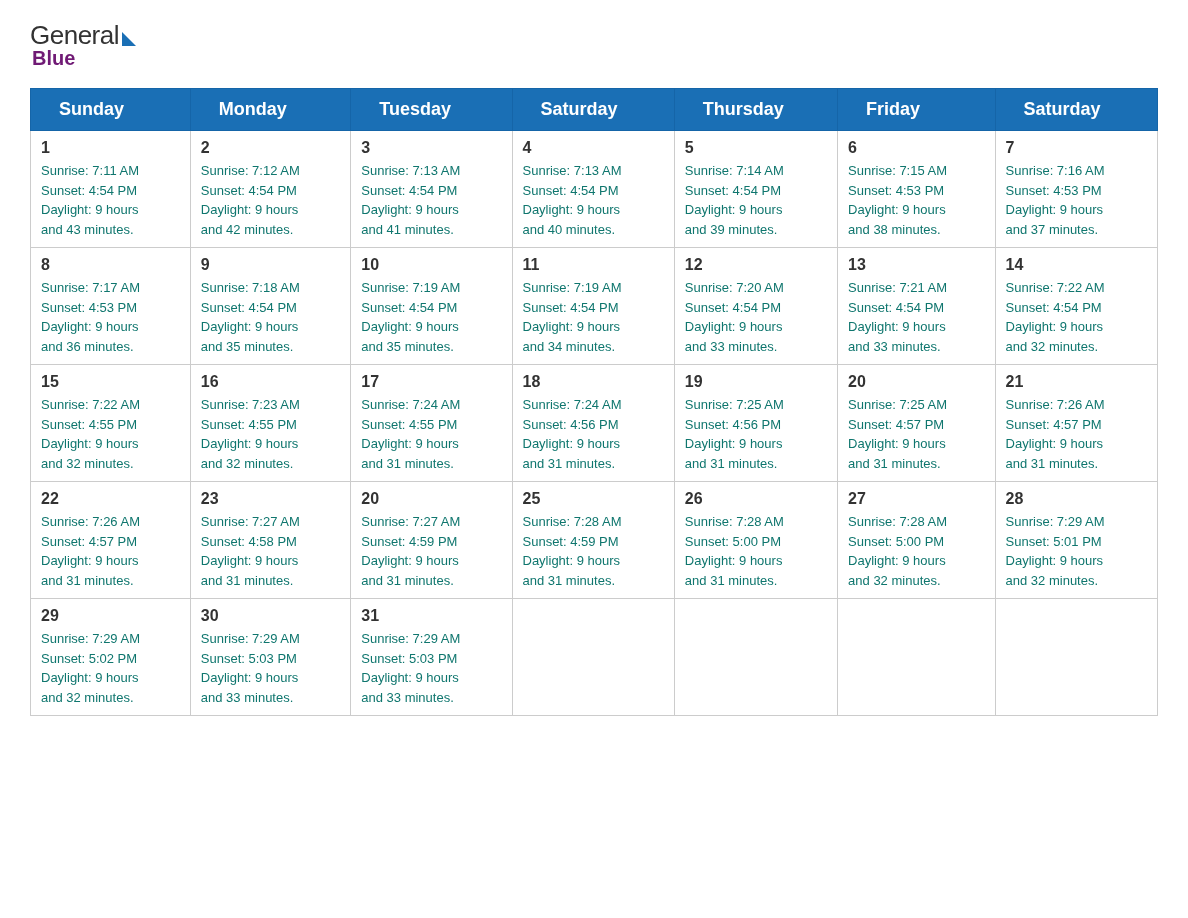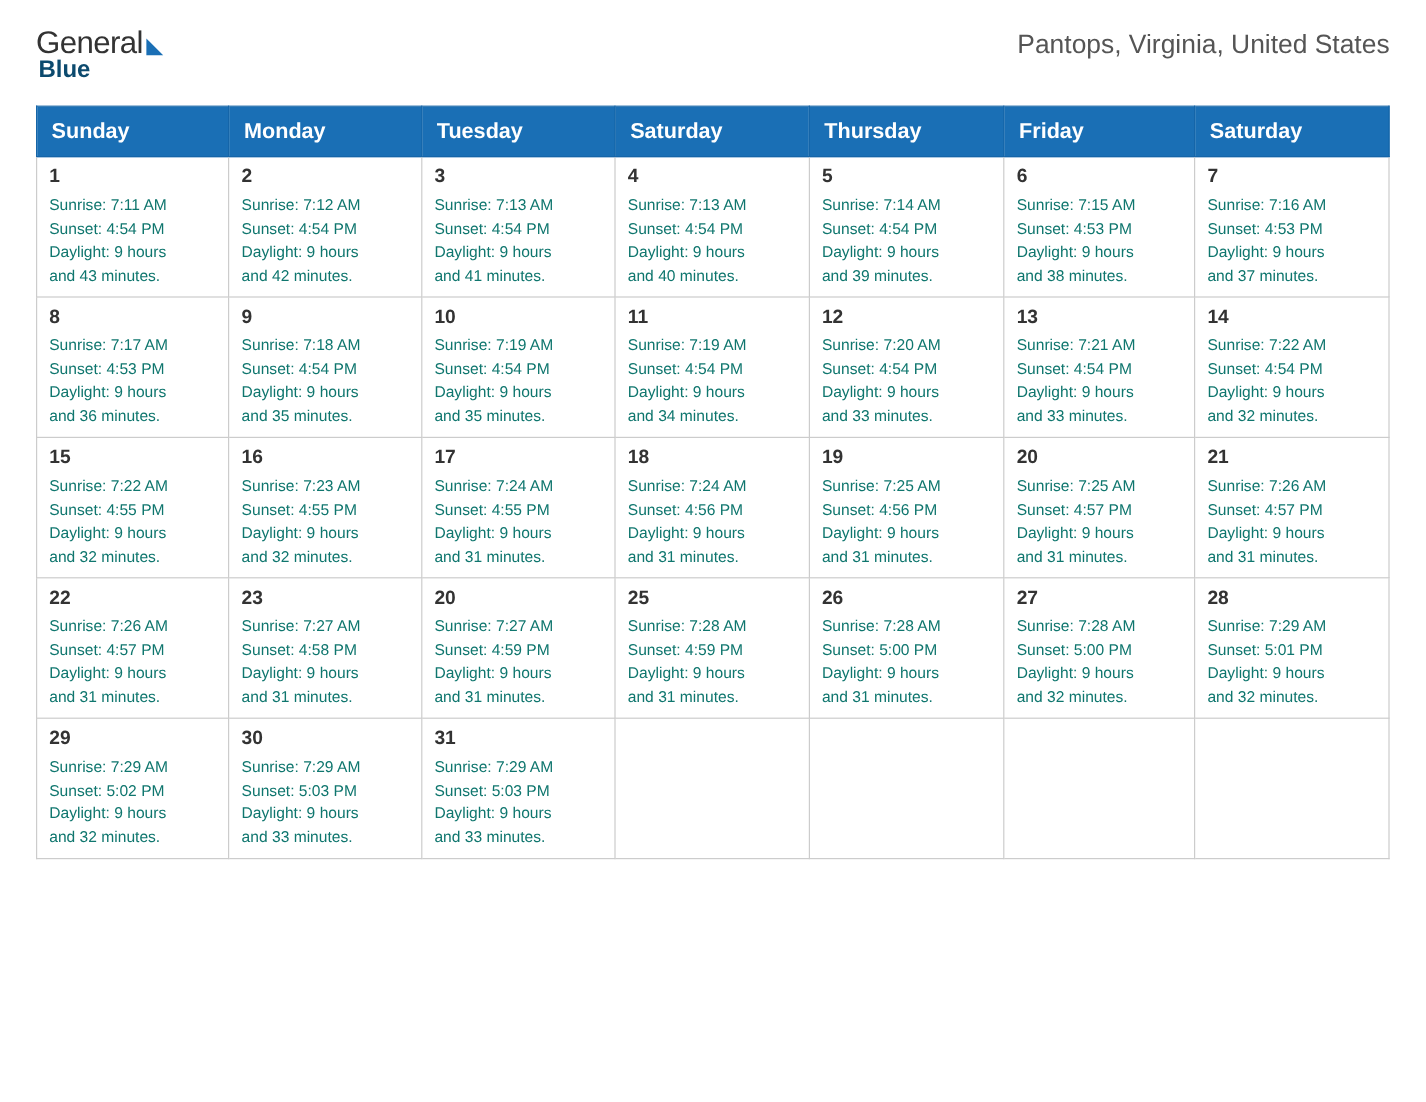--- a/index.html
+++ b/index.html
@@ -36,21 +36,21 @@
       width: 0;
       height: 0;
       border-left: 14px solid #1a6fb5;
       border-top: 14px solid transparent;
       border-bottom: 0px solid transparent;
       margin-left: 3px;
       margin-top: 6px;
     }
     .logo-bottom {
       font-size: 20px;
-      color: #0c4a6e;
+      color: #701a75;
       font-weight: bold;
       margin-left: 2px;
       margin-top: -4px;
       text-align: right;
     }
     .header-right {
       text-align: right;
     }
     .month-title {
       font-size: 52px;
@@ -66,21 +66,21 @@
     .calendar {
       width: 100%;
       border-collapse: collapse;
       border: 1px solid #ccc;
     }
     .calendar thead tr th {
       background-color: #1a6fb5;
       color: #fff;
       font-size: 18px;
       font-weight: bold;
-      padding: 10px 12px;
+      padding: 10px 28px;
       text-align: left;
       border: 1px solid #1565a8;
     }
     .calendar tbody tr td {
       vertical-align: top;
       padding: 8px 10px;
       border: 1px solid #ccc;
       width: 170px;
       min-height: 110px;
     }
@@ -107,21 +107,20 @@
 
 <div class="header">
   <div class="logo">
     <div class="logo-top">
       <span class="logo-general">General</span>
       <span class="logo-triangle"></span>
     </div>
     <div class="logo-bottom">Blue</div>
   </div>
   <div class="header-right">
-    <div class="location">Pantops, Virginia, United States</div>
   </div>
 </div>
 
 <table class="calendar">
   <thead>
     <tr>
     <th>Sunday</th>
         <th>Monday</th>
         <th>Tuesday</th>
         <th>Saturday</th>

